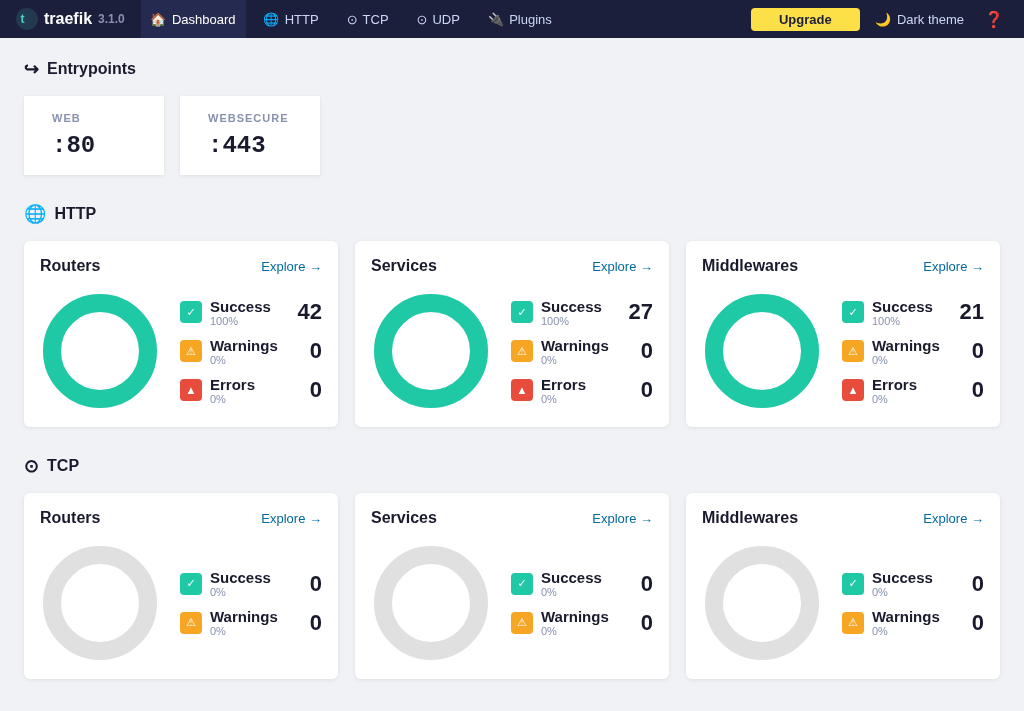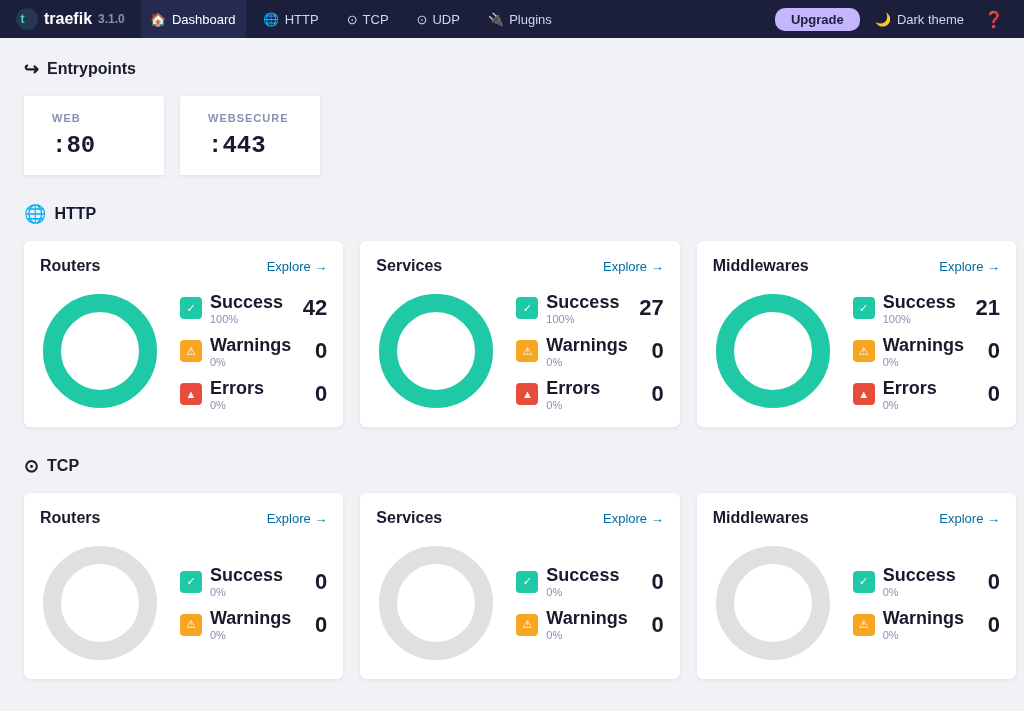--- a/index.html
+++ b/index.html
@@ -32,26 +32,26 @@
       height: 38px;
       display: flex;
       align-items: center;
       gap: 5px;
       cursor: pointer;
       text-decoration: none;
     }
     .nav-link.active { background: #252a50; color: #fff; }
     .nav-spacer { flex: 1; }
     .nav-upgrade {
-      background: #c4b5fd;
+      background: #fde047;
       color: #1b1f3b;
       font-weight: 700;
       font-size: 13px;
-      padding: 4px 16px;
-      border-radius: 10px;
+      padding: 4px 28px;
+      border-radius: 4px;
       border: none;
       cursor: pointer;
     }
     .nav-dark-theme {
       color: #ccd6f6;
       font-size: 13px;
       display: flex;
       align-items: center;
       gap: 5px;
       cursor: pointer;
@@ -171,21 +171,21 @@
       align-items: center;
       justify-content: center;
       font-size: 11px;
       color: #fff;
       flex-shrink: 0;
     }
     .badge-success { background: #20c9a6; }
     .badge-warning { background: #f6a623; }
     .badge-error { background: #e74c3c; }
     .legend-info { display: flex; flex-direction: column; }
-    .legend-label { font-size: 18px; font-weight: 600; color: #1a1a2e; }
+    .legend-label { font-size: 15px; font-weight: 600; color: #1a1a2e; }
     .legend-pct { font-size: 11px; color: #8892b0; }
     .legend-count {
       margin-left: auto;
       font-size: 22px;
       font-weight: 700;
       color: #1a1a2e;
       min-width: 28px;
       text-align: right;
     }
   </style>

